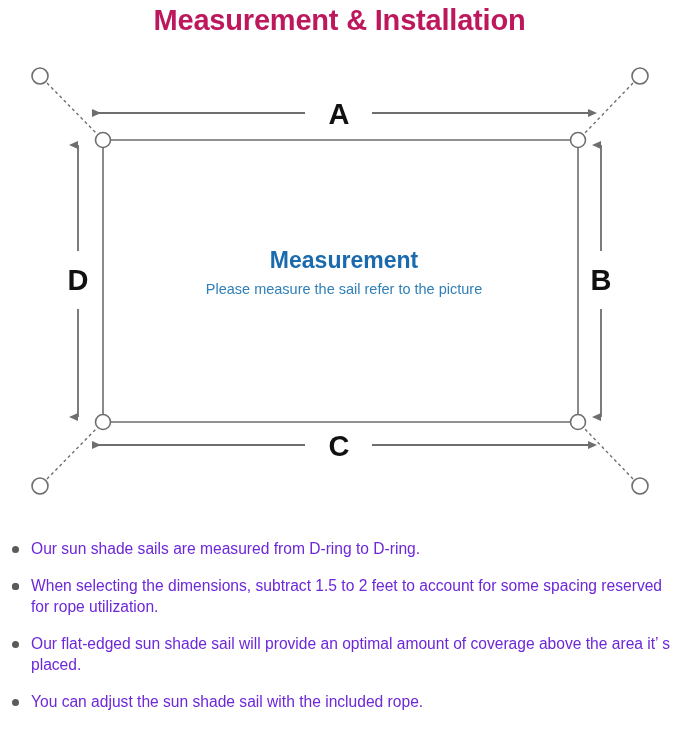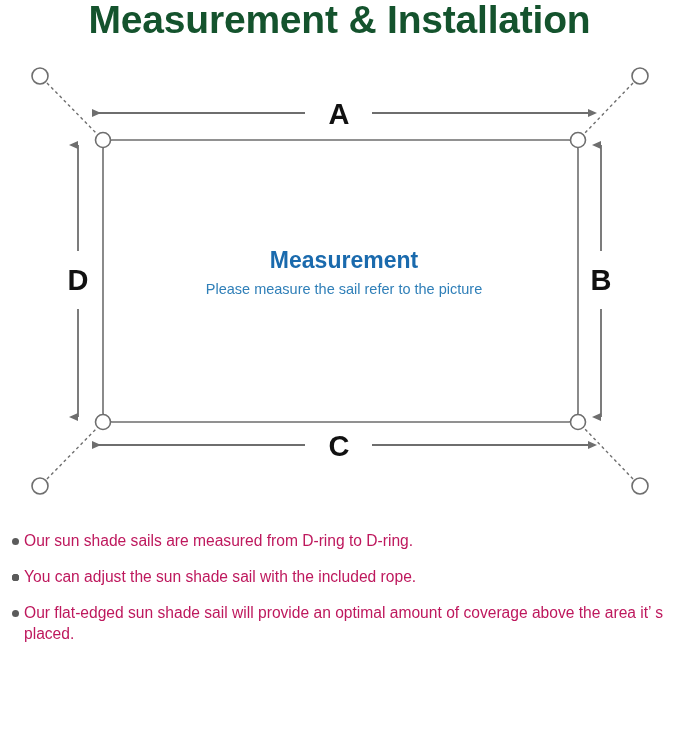--- a/index.html
+++ b/index.html
@@ -14,23 +14,23 @@
     font-family: "Liberation Sans", sans-serif;
     overflow: hidden;
   }
 
   #page-title {
     position: absolute;
     left: 0;
     top: 0;
     width: 679px;
     text-align: center;
-    font-size: 39px;
+    font-size: 29px;
     font-weight: bold;
-    color: #14532d;
+    color: #be185d;
     letter-spacing: -0.2px;
     line-height: 38px;
     padding-top: 1px;
   }
 
   #diagram-wrap {
     position: absolute;
     left: 0;
     top: 46px;
     width: 679px;
@@ -62,25 +62,25 @@
     position: absolute;
     left: 0;
     top: 522px;
     width: 679px;
     padding: 0;
     margin: 0;
     list-style: none;
   }
   .note-item {
     position: relative;
-    padding-left: 24px;
-    margin: 8px 0 15px 0;
+    padding-left: 31px;
+    margin: 16px 0 15px 0;
     font-size: 15.6px;
     line-height: 21px;
-    color: #be185d;
+    color: #6d28d9;
     padding-right: 8px;
   }
   .note-item:last-child { margin-bottom: 0; }
   .note-bullet {
     position: absolute;
     left: 12px;
     top: 8px;
     width: 7px;
     height: 7px;
     border-radius: 50%;
@@ -159,22 +159,23 @@
 <ul id="notes-list">
   <li class="note-item">
     <span class="note-bullet"></span>
     <span>Our sun shade sails are measured from D-ring to D-ring.</span>
   </li>
   <li class="note-item">
     <span class="note-bullet"></span>
   </li>
   <li class="note-item">
     <span class="note-bullet"></span>
+    <span>When selecting the dimensions, subtract 1.5 to 2 feet to account for some spacing reserved for rope utilization.</span>
+  </li>
+  <li class="note-item">
+    <span class="note-bullet"></span>
+    <span>Our flat-edged sun shade sail will provide an optimal amount of coverage above the area it’ s placed.</span>
   </li>
   <li class="note-item">
     <span class="note-bullet"></span>
     <span>You can adjust the sun shade sail with the included rope.</span>
   </li>
-  <li class="note-item">
-    <span class="note-bullet"></span>
-    <span>Our flat-edged sun shade sail will provide an optimal amount of coverage above the area it’ s placed.</span>
-  </li>
 </ul>
 
 </body></html>

